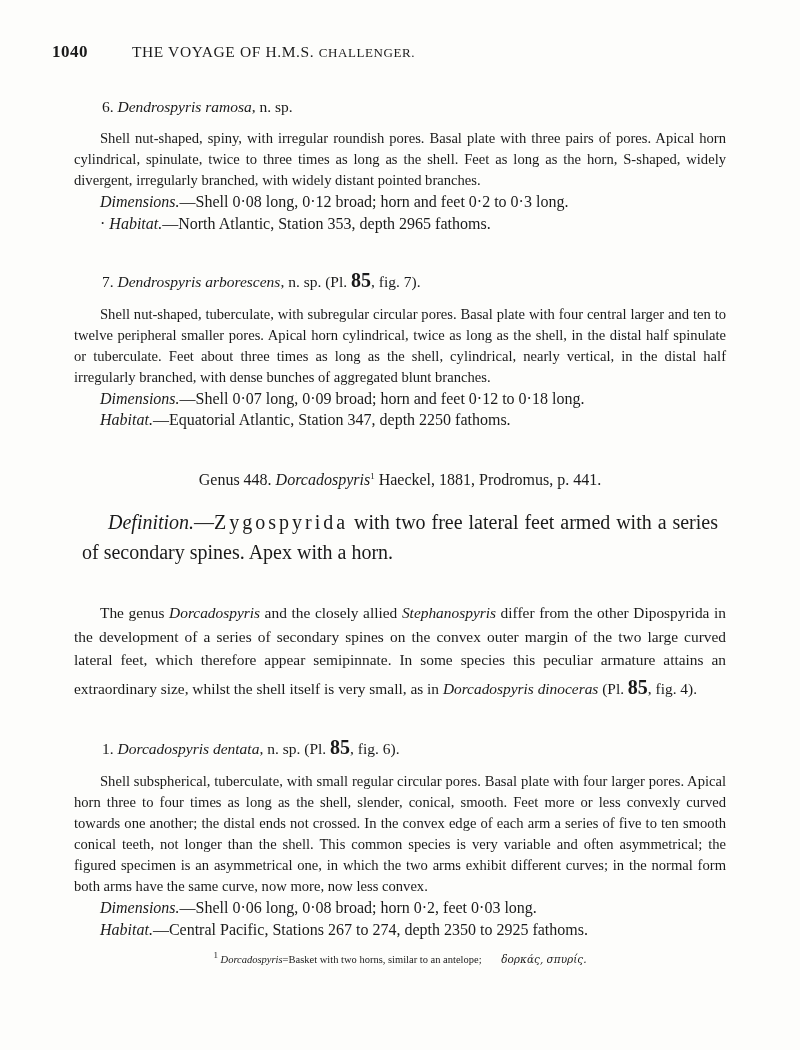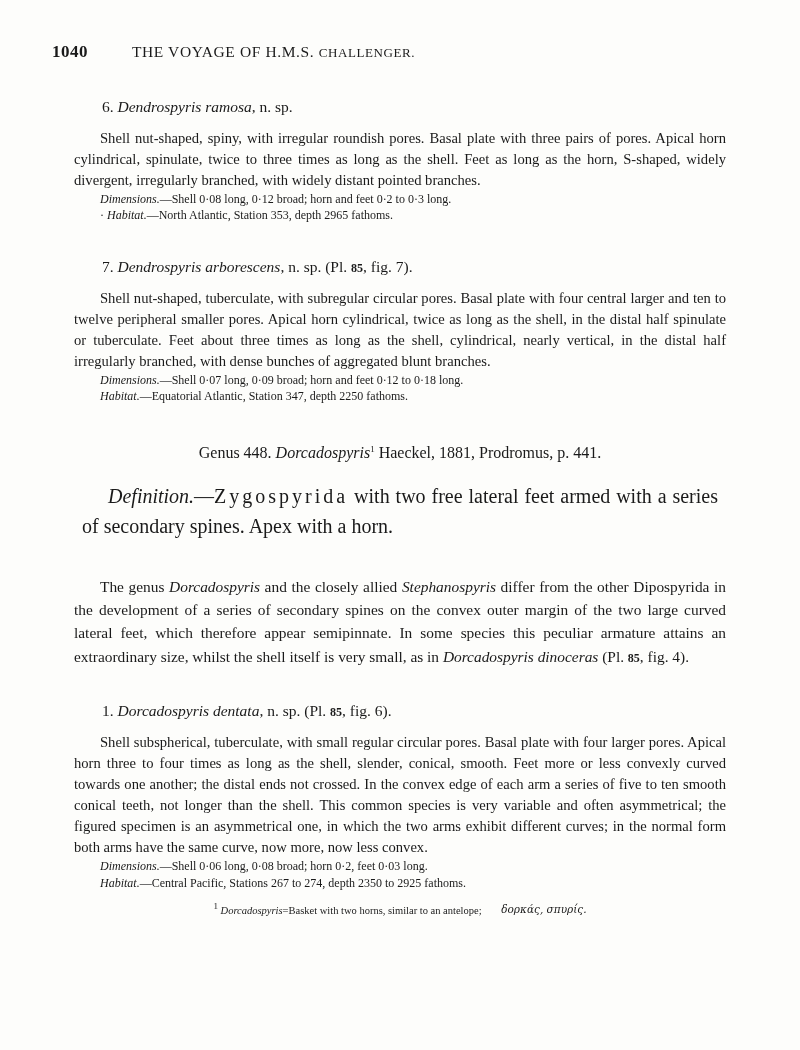--- a/index.html
+++ b/index.html
@@ -50,32 +50,32 @@
   .species-head {
     font-size: 15.5px;
     margin: 0 0 12px 0;
     padding-left: 28px;
   }
   .species-head .it {
     font-style: italic;
   }
   .pl {
     font-weight: bold;
-    font-size: 12px;
+    font-size: 20px;
   }
   p.para {
     font-size: 14.6px;
     line-height: 1.44;
     margin: 0 0 0 0;
     text-align: justify;
     text-indent: 26px;
     hyphens: none;
   }
   p.tight {
-    font-size: 12px;
+    font-size: 16px;
     line-height: 1.36;
     margin: 0;
     text-align: left;
     text-indent: 22px;
   }
   .it { font-style: italic; }
   .gap-md { height: 26px; }
   .gap-lg { height: 34px; }
   .genus-head {
     text-align: center;

